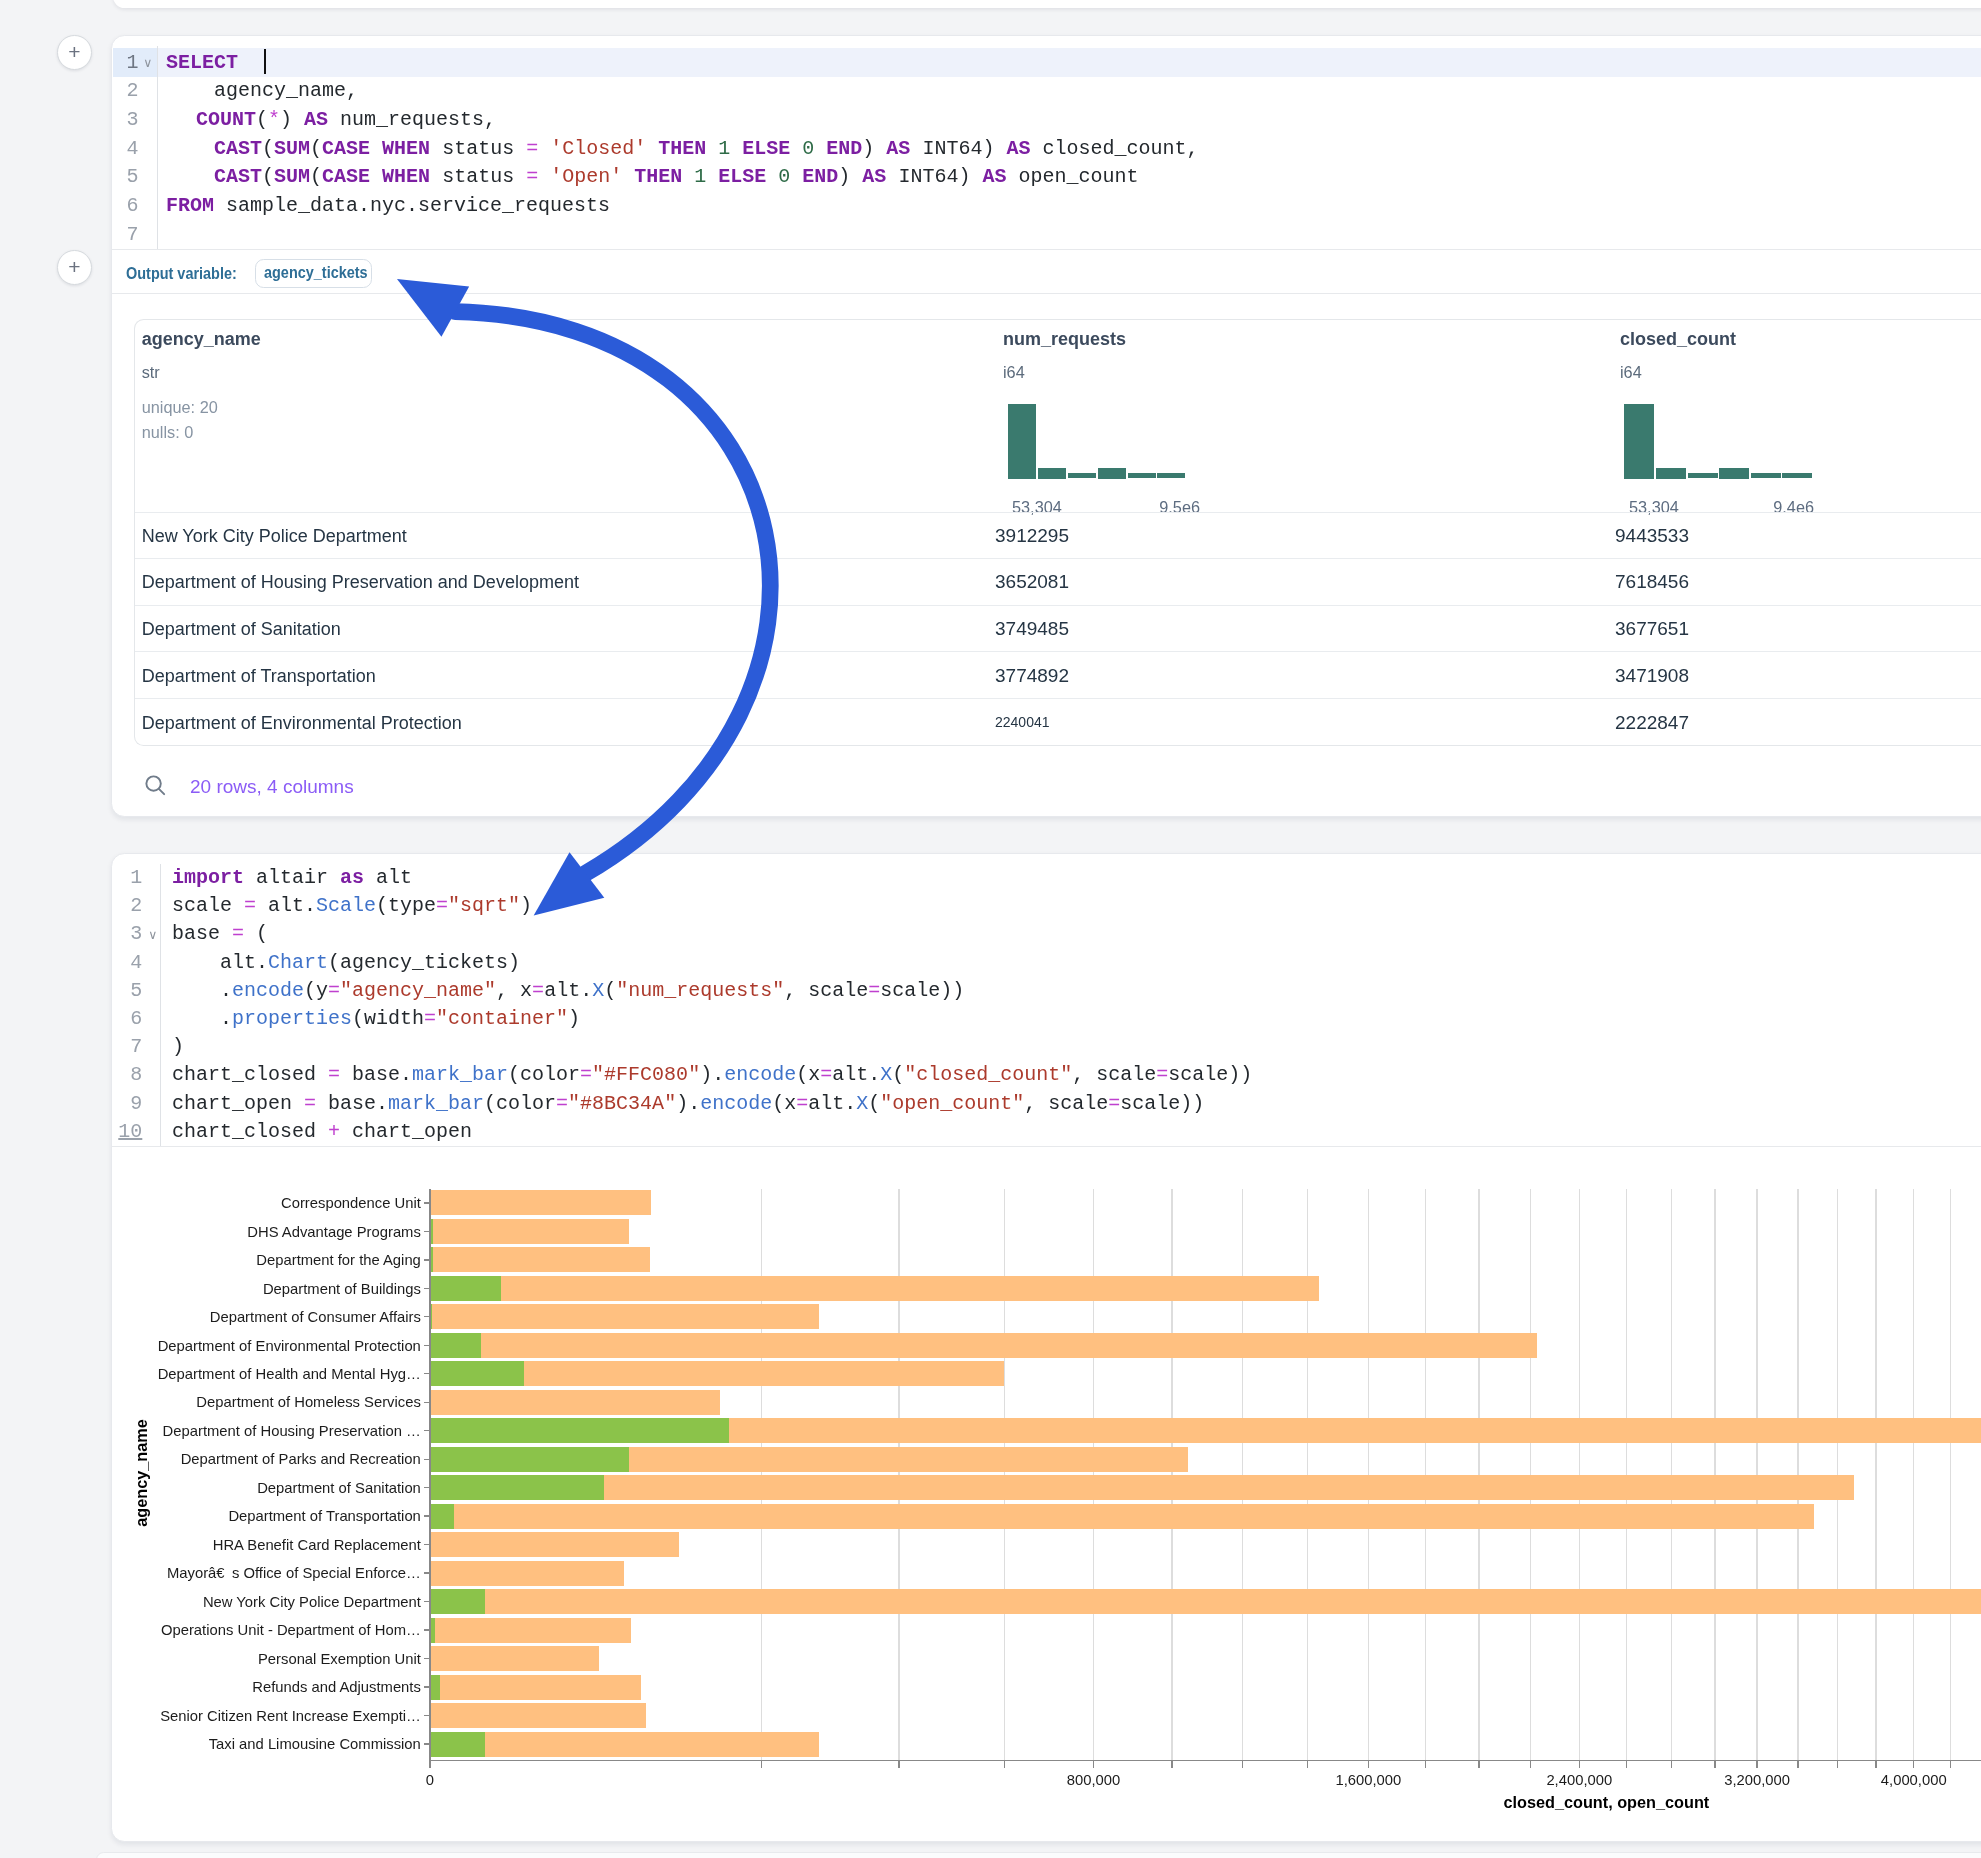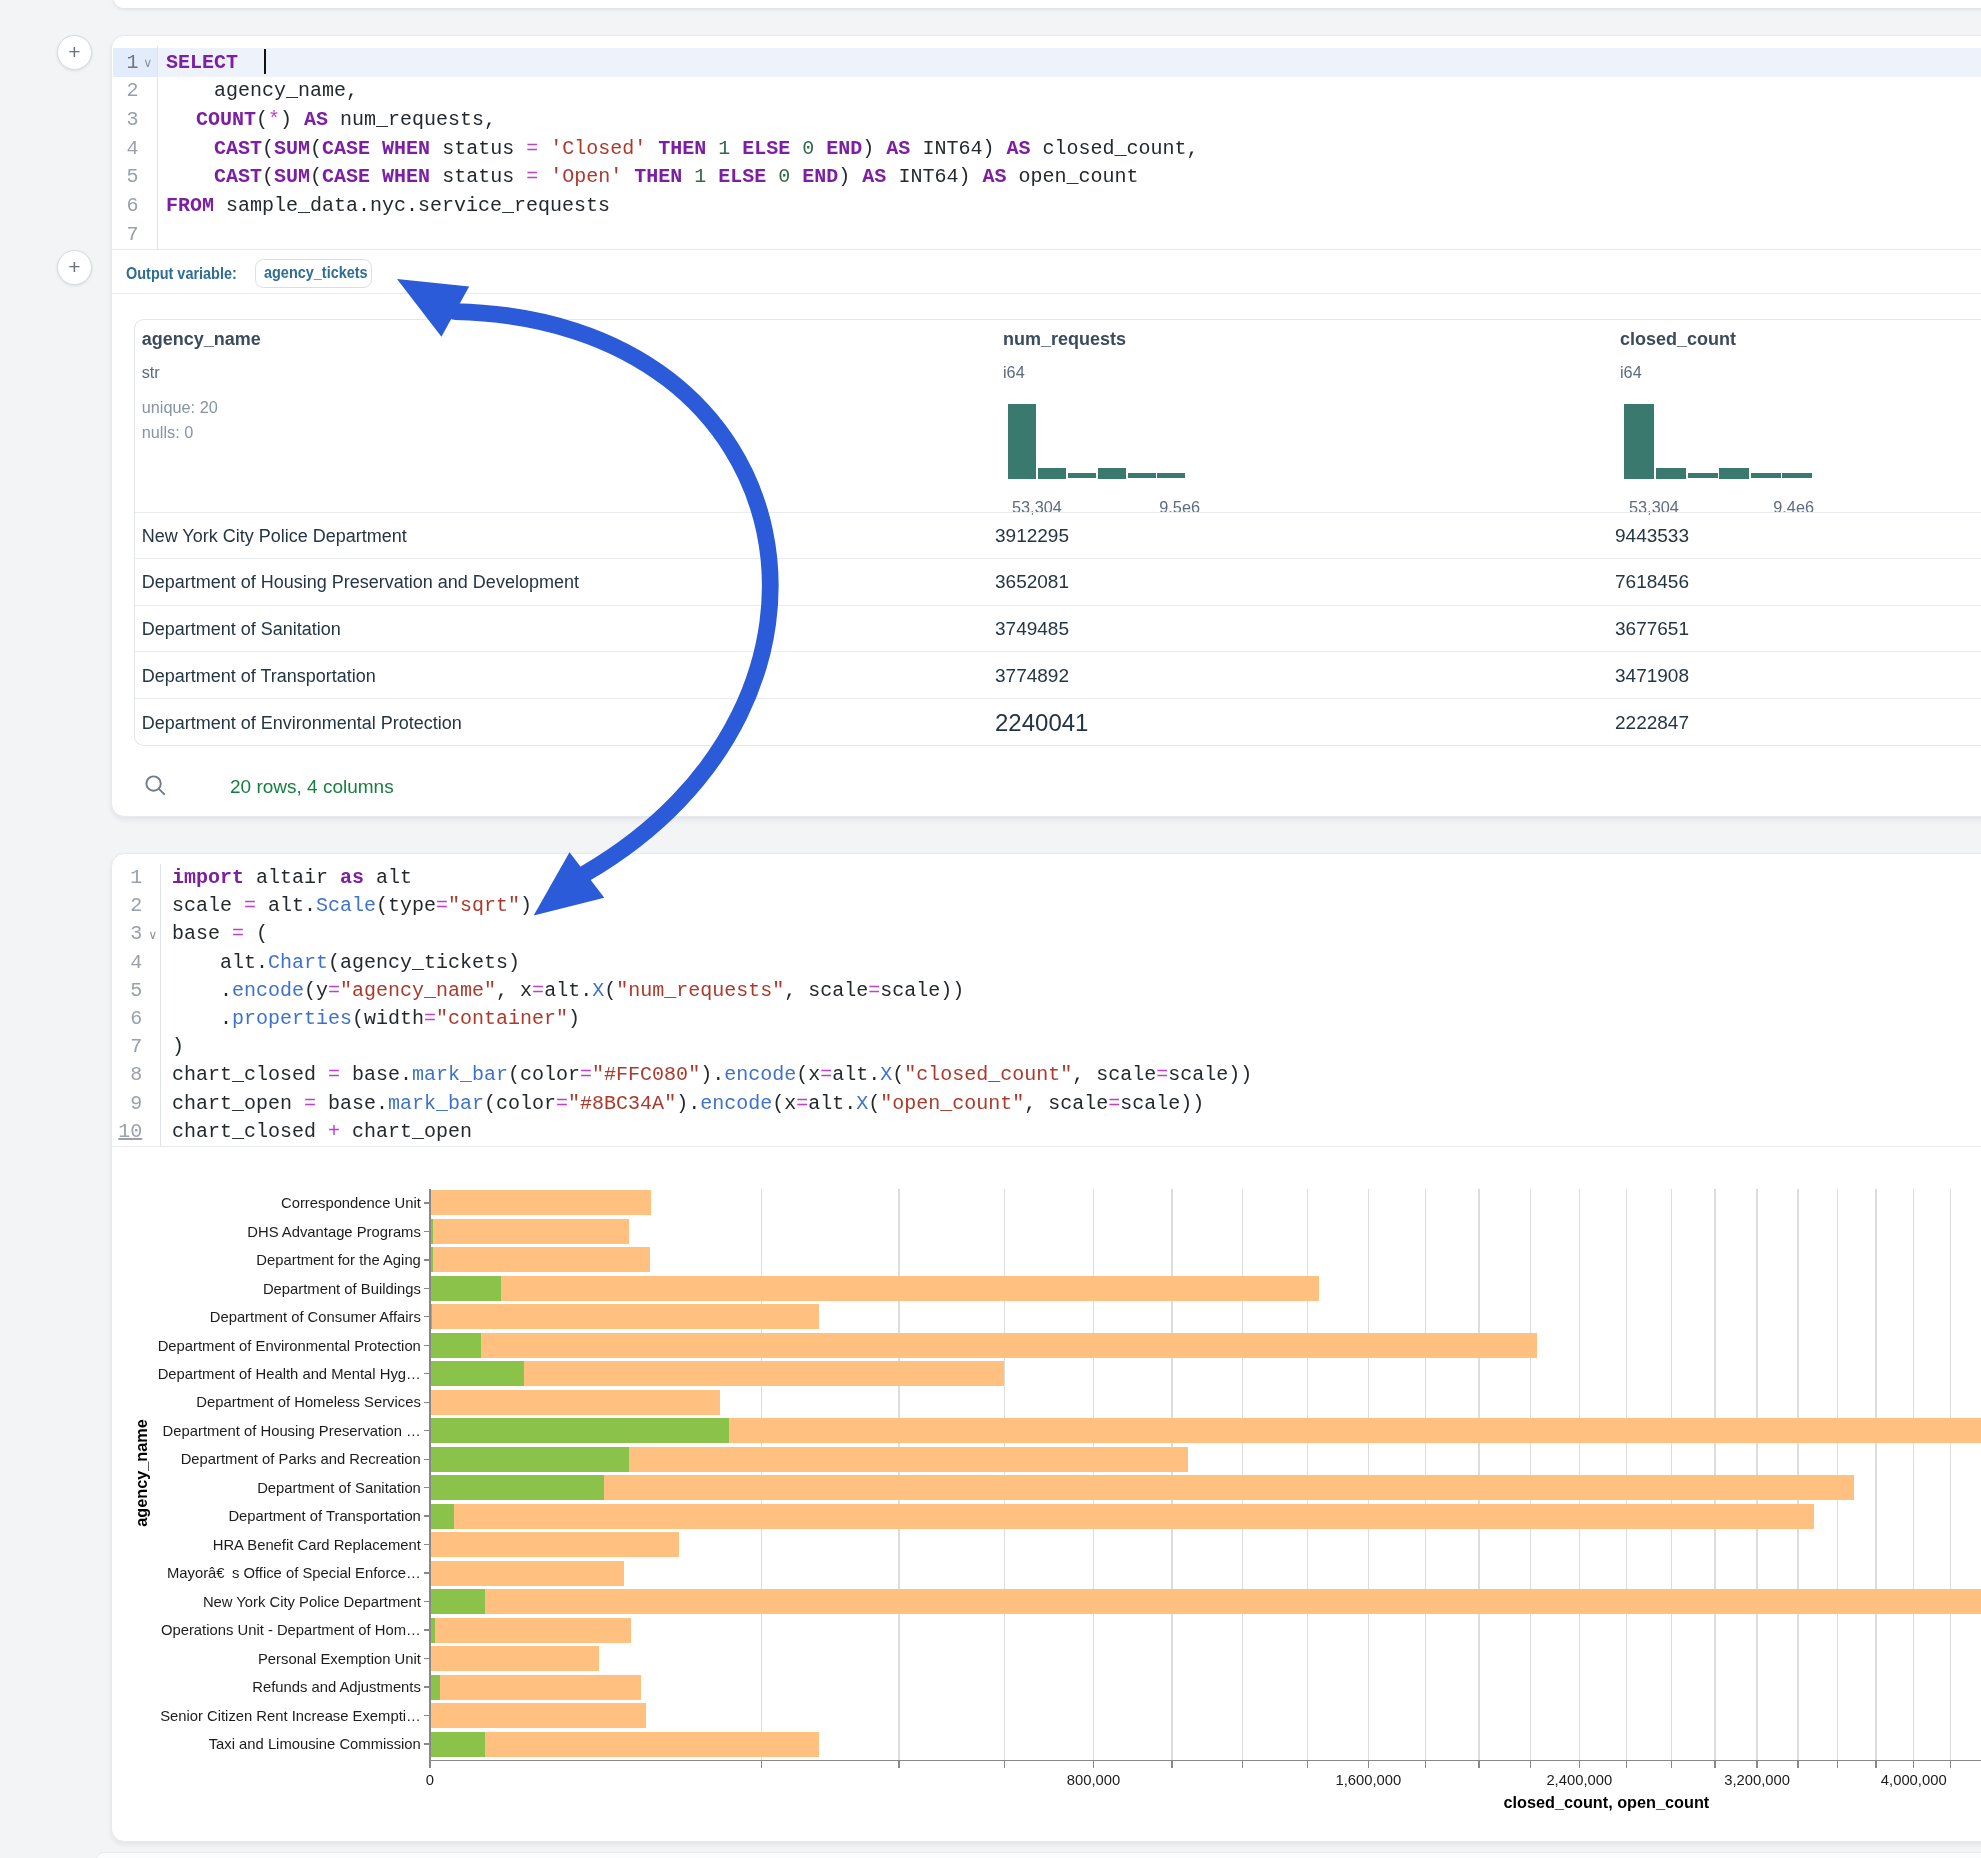--- a/index.html
+++ b/index.html
@@ -6,21 +6,21 @@
 .cl { position:absolute; font:20px/29px 'Liberation Mono', monospace; white-space:pre; color:#24292e; z-index:3; }
 .gn { position:absolute; font:20px/29px 'Liberation Mono', monospace; color:#9aa1ab; text-align:right; z-index:3; }
 .k { color:#7c1fa2; font-weight:bold; }
 .s { color:#ac3a2c; }
 .n { color:#2e6b47; }
 .o { color:#bf40cf; }
 .f { color:#3f72c9; }
 .hb { position:absolute; background:#3a7a6e; }
 .chev { position:absolute; width:13.4px; height:29px; color:#8d939c; font:12.4px/29px 'Liberation Sans', sans-serif; text-align:center; z-index:4; }
 .ov { position:absolute; font:bold 17px/29px 'Liberation Sans', sans-serif; color:#2e6e96; white-space:nowrap; }
-.ftr { position:absolute; font:19px/27px 'Liberation Sans', sans-serif; color:#15803d; white-space:nowrap;margin-left:40px; }
+.ftr { position:absolute; font:19px/27px 'Liberation Sans', sans-serif; color:#8b5cf6; white-space:nowrap; }
 .plus { position:absolute; width:35px; height:35px; border-radius:50%; background:#fff; border:1.4px solid #d6dade; box-shadow:0 1px 2.9px rgba(20,30,50,.10); color:#6b7280; font:21px/32px 'Liberation Sans', sans-serif; text-align:center; z-index:5; }
 </style></head><body>
 <div style="position:absolute;left:113px;top:-7.6px;width:1902px;height:15.3px;background:#fff;border-radius:0 0 0 11.5px;box-shadow:0 1.9px 3.8px rgba(20,30,50,.08)"></div>
 <div class="plus" style="left:57px;top:35px">+</div>
 <div class="plus" style="left:57px;top:250px">+</div>
 <div class="cell" style="top:35px;height:782px">
 <div style="position:absolute;left:1px;top:11.5px;width:1904px;height:29px;background:#eef2fb"></div>
 <div style="position:absolute;left:1px;top:11.5px;width:44px;height:29px;background:#e2ecfa"></div>
 <div style="position:absolute;left:45px;top:9.6px;width:1px;height:204px;background:#dfe2e6"></div>
 <div class="gn" style="top:11.5px;left:1.4px;width:25px;color:#6e7683;">1</div>
@@ -79,21 +79,21 @@
 <div class="rv" style="left:6.7px;top:250px">Department of Housing Preservation and Development</div>
 <div class="rv" style="left:860px;top:249px;font-size:19px">3652081</div>
 <div class="rv" style="left:1480px;top:249px;font-size:19px">7618456</div>
 <div class="rv" style="left:6.7px;top:297px">Department of Sanitation</div>
 <div class="rv" style="left:860px;top:296px;font-size:19px">3749485</div>
 <div class="rv" style="left:1480px;top:296px;font-size:19px">3677651</div>
 <div class="rv" style="left:6.7px;top:344px">Department of Transportation</div>
 <div class="rv" style="left:860px;top:343px;font-size:19px">3774892</div>
 <div class="rv" style="left:1480px;top:343px;font-size:19px">3471908</div>
 <div class="rv" style="left:6.7px;top:391px">Department of Environmental Protection</div>
-<div class="rv" style="left:860px;top:390px;font-size:24px">2240041</div>
+<div class="rv" style="left:860px;top:390px;font-size:14px">2240041</div>
 <div class="rv" style="left:1480px;top:390px;font-size:19px">2222847</div>
 </div>
 <svg width="25" height="25" viewBox="0 0 26 26" style="position:absolute;left:31px;top:737px">
 <circle cx="11" cy="11" r="7.5" fill="none" stroke="#707c8a" stroke-width="2"></circle>
 <line x1="16.5" y1="16.5" x2="22" y2="22" stroke="#707c8a" stroke-width="2" stroke-linecap="round"></line>
     </svg>
 <div class="ftr" style="left:78px;top:737px">20 rows, 4 columns</div>
 </div>
 <div class="cell" style="top:853px;height:989px">
 <div style="position:absolute;left:48px;top:9.6px;width:1px;height:282px;background:#dfe2e6"></div>

